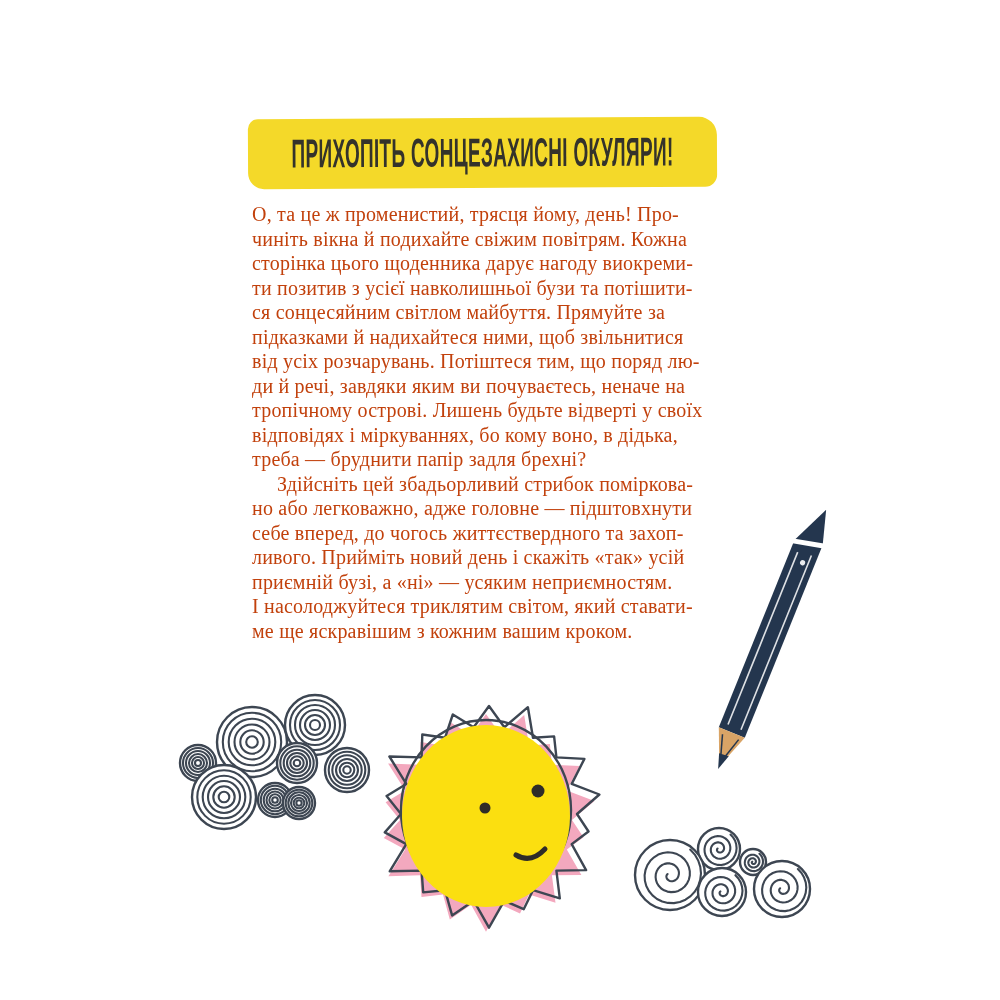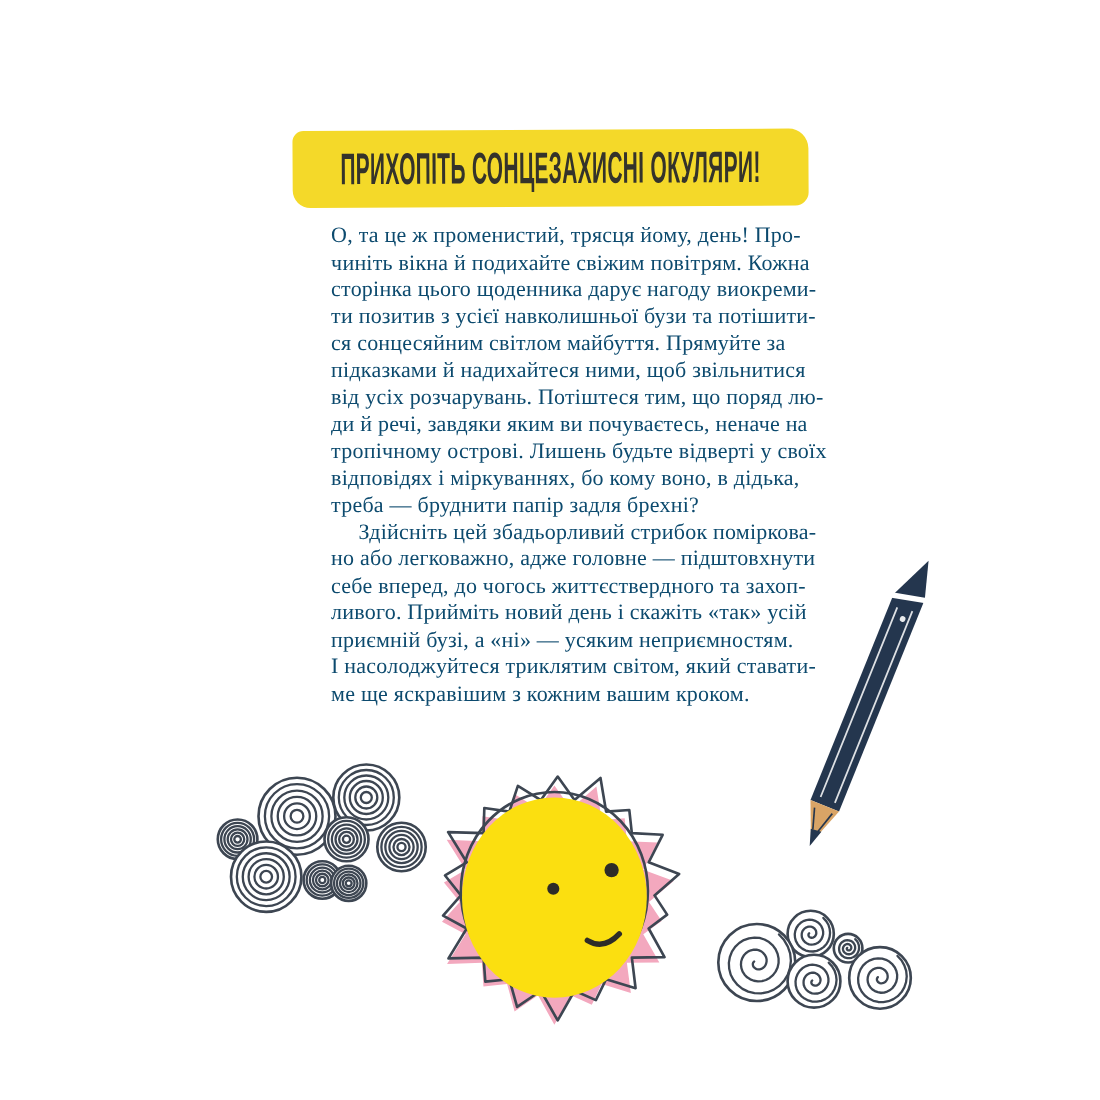--- a/index.html
+++ b/index.html
@@ -3,21 +3,21 @@
 <meta charset="utf-8">
 <style>
   html,body{margin:0;padding:0;}
   body{
     width:1000px;height:1000px;
     background:#ffffff;
     font-family:"Liberation Serif","DejaVu Serif",serif;
     overflow:hidden;position:relative;
   }
   .page{
-    position:absolute;left:18px;top:0;width:921px;height:1000px;background:#ffffff;
+    position:absolute;left:0;top:0;width:921px;height:1000px;background:#ffffff;
   }
   .title-highlight{
     position:absolute;left:248px;top:118px;width:469px;height:70px;
     border-radius:10px 18px 12px 16px;
     transform:rotate(-0.3deg);
     display:flex;align-items:center;justify-content:center;
   }
   .page-title{
     font-family:"Liberation Sans","DejaVu Sans",sans-serif;
     font-weight:700;
@@ -41,21 +41,21 @@
 </style>
 </head>
 <body>
 
 <div class="page">
 
   <div class="title-highlight" style="background: rgb(244, 217, 41);">
     <span class="page-title" style="color: rgb(52, 51, 43);">ПРИХОПІТЬ СОНЦЕЗАХИСНІ ОКУЛЯРИ!</span>
   </div>
 
-  <div class="body-text" style="color: #0c4a6e; margin-left: 31px;">
+  <div class="body-text" style="color: #c2410c;">
     <p>О, та це ж променистий, трясця йому, день! Про-
 чиніть вікна й подихайте свіжим повітрям. Кожна
 сторінка цього щоденника дарує нагоду виокреми-
 ти позитив з усієї навколишньої бузи та потішити-
 ся сонцесяйним світлом майбуття. Прямуйте за
 підказками й надихайтеся ними, щоб звільнитися
 від усіх розчарувань. Потіштеся тим, що поряд лю-
 ди й речі, завдяки яким ви почуваєтесь, неначе на
 тропічному острові. Лишень будьте відверті у своїх
 відповідях і міркуваннях, бо кому воно, в дідька,

